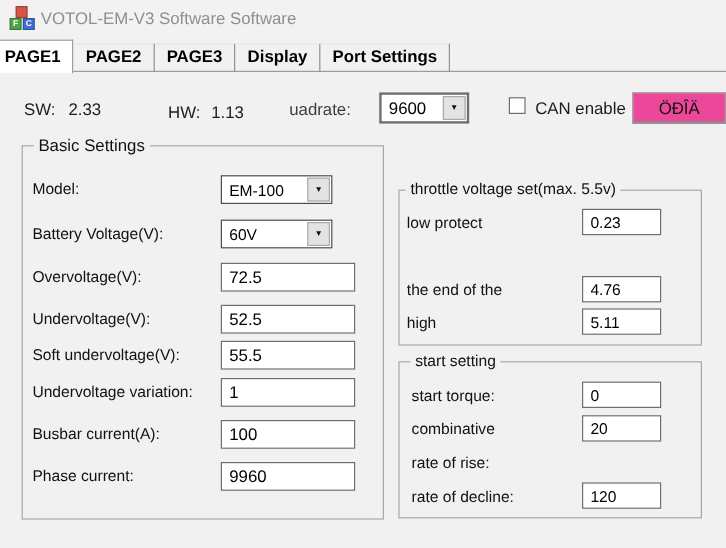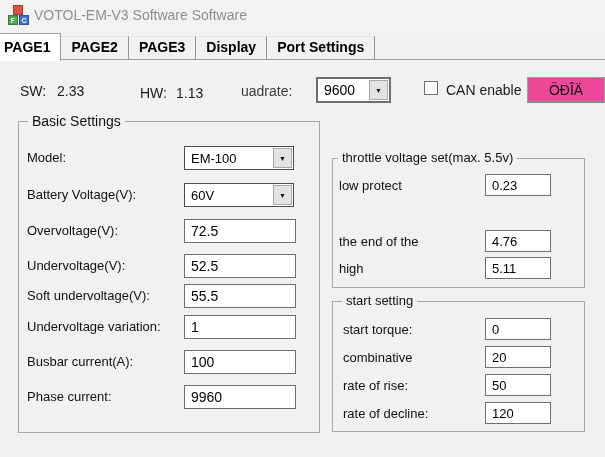--- a/index.html
+++ b/index.html
@@ -37,21 +37,21 @@
        display:flex;align-items:center;justify-content:center;}
 
   
   .group{position:absolute;border:1px solid #a8a8a8;}
   .legend{position:absolute;top:-9px;left:9px;background:#f1f1f1;padding:0 4px;font-size:14px;color:#111;white-space:nowrap;}
   .row{position:absolute;height:25px;}
   .row .lbl{position:absolute;left:0;top:4px;font-size:13px;color:#111;white-space:nowrap;}
   .txt{position:absolute;height:24px;background:#fff;border:1px solid #6e6e6e;font-size:14px;
        padding:0 0 0 6px;color:#000;outline:none;}
   #grp-basic{left:18px;top:121px;width:302px;height:312px;}
-  .bs-combo{width:110px;height:24px;}
+  .bs-combo{width:93px;height:24px;}
   .bs-input{width:112px;}
   .sm-input{width:66px;height:22px;font-size:13px;}
 </style>
 </head>
 <body>
 
 <div id="win">
 
   <div class="titlebar">
     <div class="appicon">
@@ -160,21 +160,20 @@
     <div class="row" style="left:10px;top:16px;width:237px;">
       <span class="lbl">start torque:</span>
       <input class="txt sm-input" style="left: 142px; top: 0px;" value="0">
     </div>
     <div class="row" style="left:10px;top:44px;width:237px;">
       <span class="lbl">combinative</span>
       <input class="txt sm-input" style="left: 142px; top: 0px;" value="20">
     </div>
     <div class="row" style="left:10px;top:72px;width:237px;">
       <span class="lbl">rate of rise:</span>
-      <input class="txt sm-input" style="left: 142px; top: 0px;" value="50">
     </div>
     <div class="row" style="left:10px;top:100px;width:237px;">
       <span class="lbl">rate of decline:</span>
       <input class="txt sm-input" style="left: 142px; top: 0px;" value="120">
     </div>
   </div>
 
 </div>
 
 </body></html>

